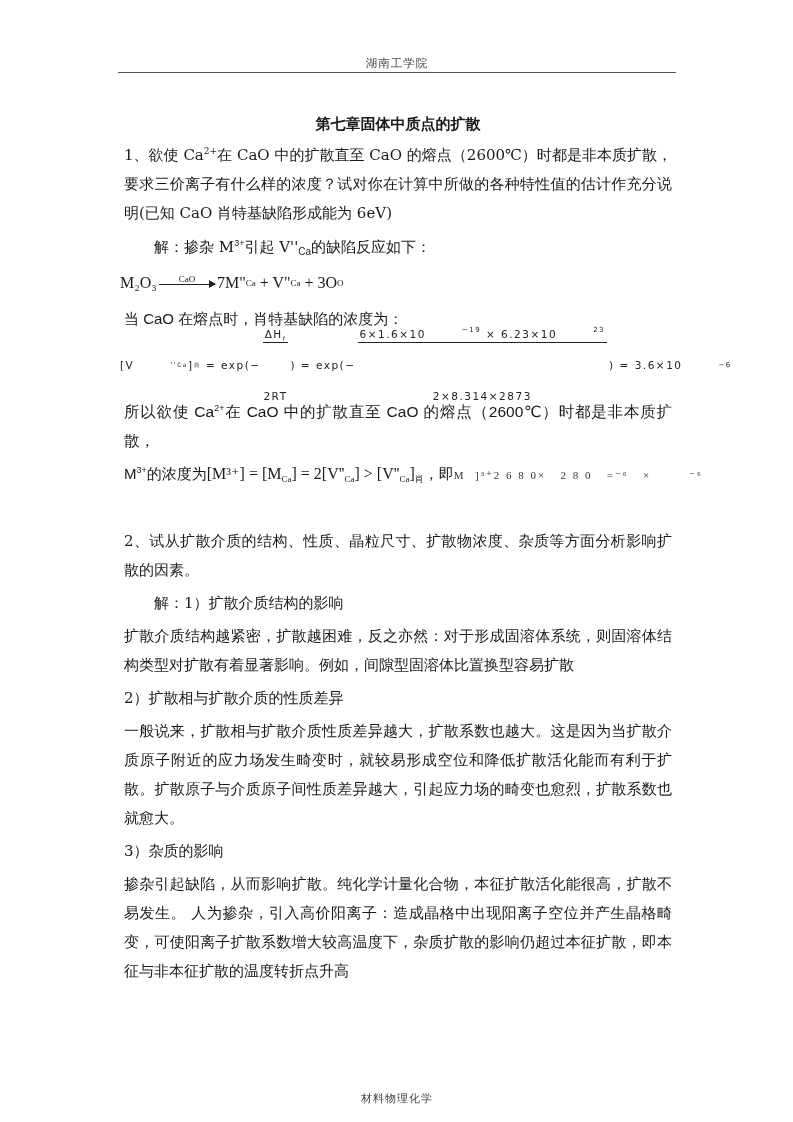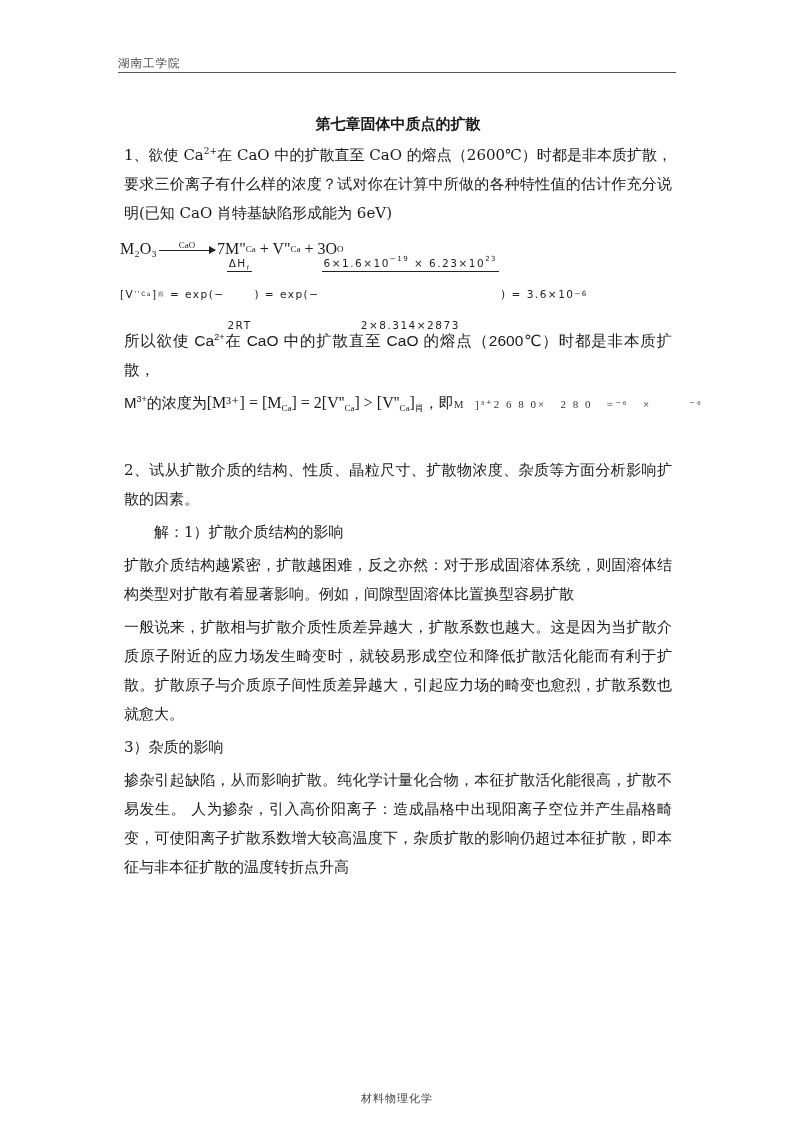--- a/index.html
+++ b/index.html
@@ -13,20 +13,21 @@
       position: relative;
       overflow: hidden;
       font-family: "DejaVu Serif", "Liberation Serif", serif;
       color: #1a1a1a;
     }
     .page-header {
       position: absolute;
       left: 118px;
       top: 56px;
       width: 558px;
+      text-align: center;
       font-size: 11.5px;
       color: #444;
       letter-spacing: 1px;
     }
     .header-rule {
       position: absolute;
       left: 118px;
       top: 72px;
       width: 558px;
       height: 0;
@@ -114,21 +115,21 @@
       color: #222;
     }
     .frac {
       display: inline-flex;
       flex-direction: column;
       align-items: center;
       margin: 0 2px;
     }
     .frac .num { padding: 0 2px 2px 2px; border-bottom: 1px solid #222; }
     .frac .den { padding-top: 3px; margin-top: 44px; }
-    .formula sup { font-size: 7px; vertical-align: 6px; }
+    .formula sup { font-size: 7px; vertical-align: 6px; margin-left: 36px; }
     .formula sub { font-size: 6px; vertical-align: -3px; }
     .inline-eq {
       font-family: "Liberation Serif", "DejaVu Serif", serif;
       font-size: 16px;
     }
     .inline-eq sub { font-size: 9px; }
     .garbled {
       font-family: "Liberation Serif", "DejaVu Serif", serif;
       font-size: 11px;
       letter-spacing: 2px;
@@ -140,37 +141,39 @@
 <body>
 
 <div class="page-header">湖南工学院</div>
 <div class="header-rule"></div>
 
 <div class="content">
   <h1 class="chapter-title">第七章固体中质点的扩散</h1>
 
   <p class="para"><span>1、欲使 Ca</span><sup>2+</sup><span>在 CaO 中的扩散直至 CaO 的熔点（2600℃）时都是非本质扩散，要求三价离子有什么样的浓度？试对你在计算中所做的各种特性值的估计作充分说明(已知 CaO 肖特基缺陷形成能为 6eV)</span></p>
 
+  <p class="para indent"><span>解：掺杂 M</span><span class="sans"><sup>3+</sup></span><span>引起 V''</span><sub class="sans">Ca</sub><span>的缺陷反应如下：</span></p>
 
   <div class="eq">
     <span>M₂O₃</span>
     <span class="arrow">
       <span class="arrow-label">CaO</span>
       <span class="arrow-line"></span>
     </span>
     <span>7M</span>
       <span>"</span>
       <span class="small-sub">Ca</span>
     <span style="white-space:pre"> + V</span>
       <span>"</span>
       <span class="small-sub">Ca</span>
     <span style="white-space:pre"> + 3O</span>
       <span class="small-sub">O</span>
   </div>
 
+  <p class="para sans" style="font-size:15px;">当 CaO 在熔点时，肖特基缺陷的浓度为：</p>
 
   <div class="formula">
     <span>[V</span>
       <sup>''</sup>
       <sub>Ca</sub>
       <span>]</span>
       <sub>肖</sub>
     <span style="white-space:pre"> = exp(−</span>
     <span class="frac">
       <span class="num"><span>ΔH</span><sub>f</sub></span>
@@ -187,18 +190,19 @@
 
   <p class="para sans" style="font-size:15.5px;"><span>所以欲使 Ca</span><sup>2+</sup><span>在 CaO 中的扩散直至 CaO 的熔点（2600℃）时都是非本质扩散，</span></p>
 
   <p class="para" style="white-space:nowrap;"><span class="sans">M</span><sup class="sans">3+</sup><span>的浓度为</span><span class="inline-eq"><span>[M³⁺] = [M</span><sub>Ca</sub><span>] = 2[V''</span><sub>Ca</sub><span>] &gt; [V''</span><sub>Ca</sub><span>]</span><sub>肖</sub></span><span>，即</span><span class="garbled" style="white-space:pre">M  ]³⁺2 6 8 0×   2 8 0   =⁻⁶   ×        ⁻⁶</span></p>
 
   <div class="gap"></div>
 
   <p class="para">2、试从扩散介质的结构、性质、晶粒尺寸、扩散物浓度、杂质等方面分析影响扩散的因素。</p>
   <p class="para indent">解：1）扩散介质结构的影响</p>
   <p class="para">扩散介质结构越紧密，扩散越困难，反之亦然：对于形成固溶体系统，则固溶体结构类型对扩散有着显著影响。例如，间隙型固溶体比置换型容易扩散</p>
+  <p class="para">2）扩散相与扩散介质的性质差异</p>
   <p class="para">一般说来，扩散相与扩散介质性质差异越大，扩散系数也越大。这是因为当扩散介质原子附近的应力场发生畸变时，就较易形成空位和降低扩散活化能而有利于扩散。扩散原子与介质原子间性质差异越大，引起应力场的畸变也愈烈，扩散系数也就愈大。</p>
   <p class="para">3）杂质的影响</p>
   <p class="para">掺杂引起缺陷，从而影响扩散。纯化学计量化合物，本征扩散活化能很高，扩散不易发生。 人为掺杂，引入高价阳离子：造成晶格中出现阳离子空位并产生晶格畸变，可使阳离子扩散系数增大较高温度下，杂质扩散的影响仍超过本征扩散，即本征与非本征扩散的温度转折点升高</p>
 </div>
 
 <div class="page-footer">材料物理化学</div>
 
 </body></html>

